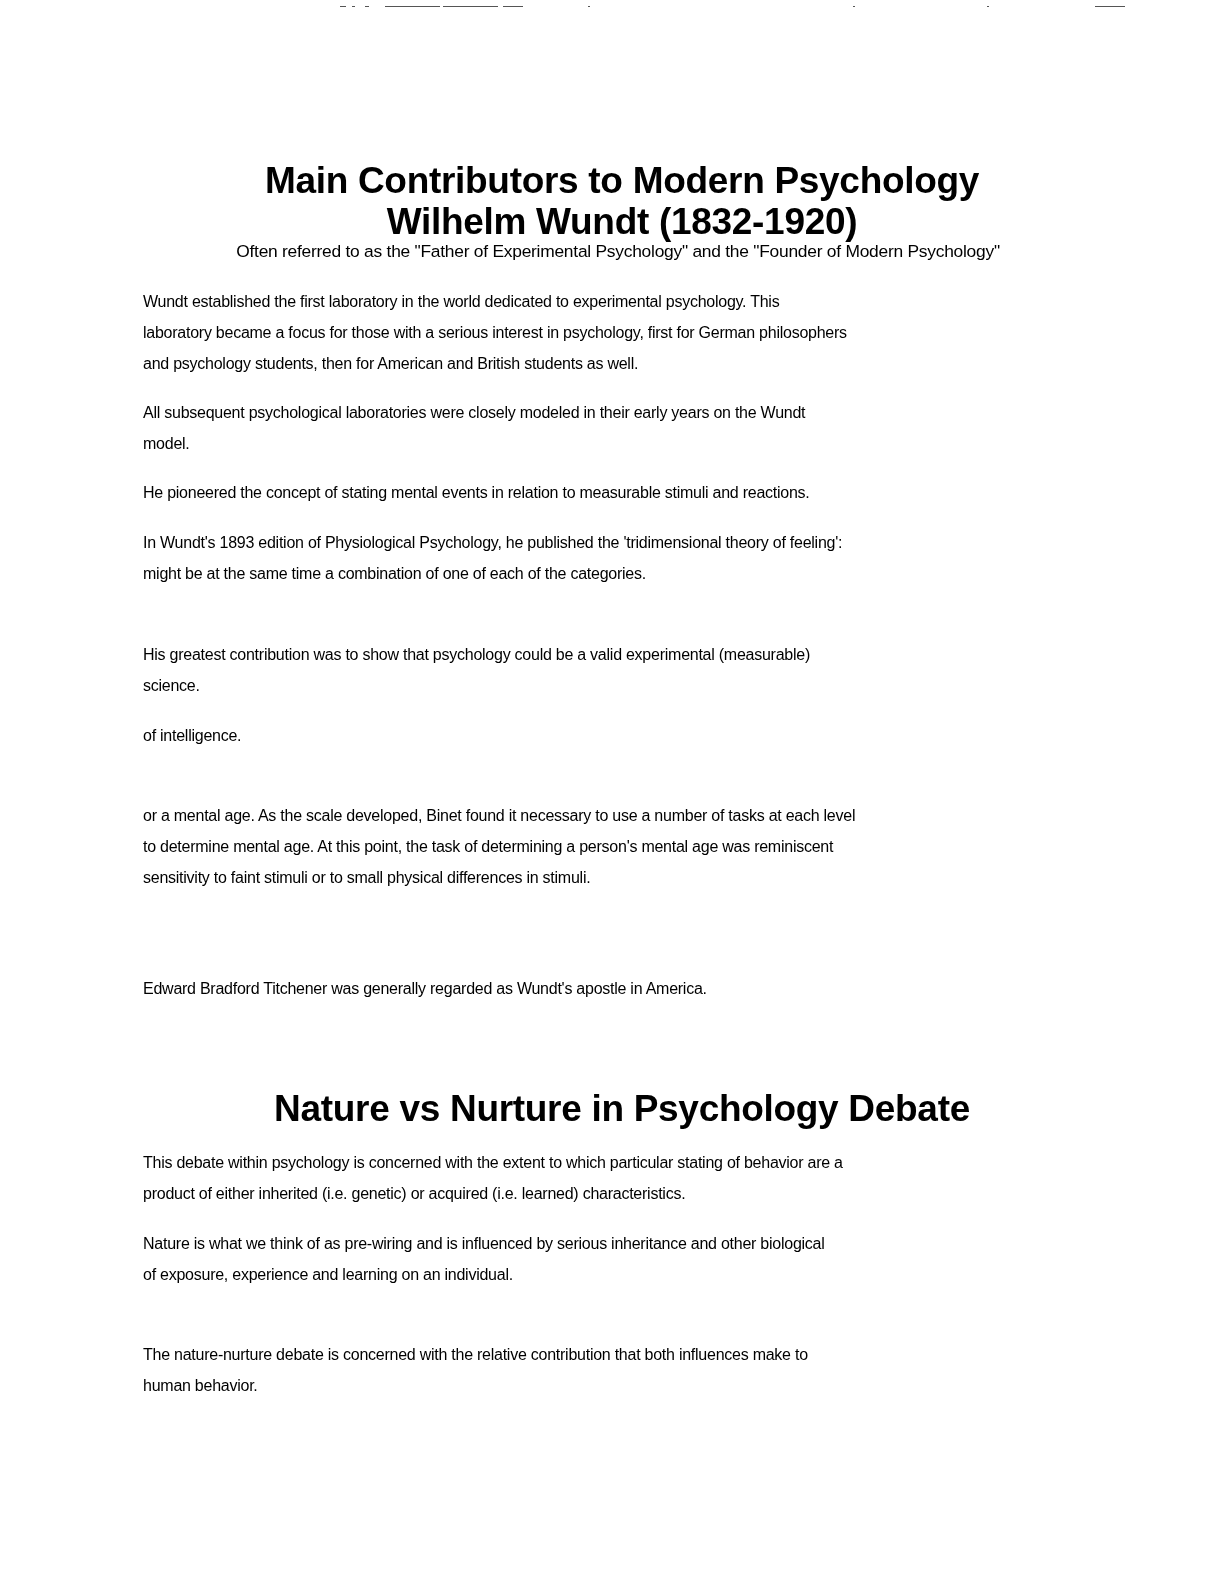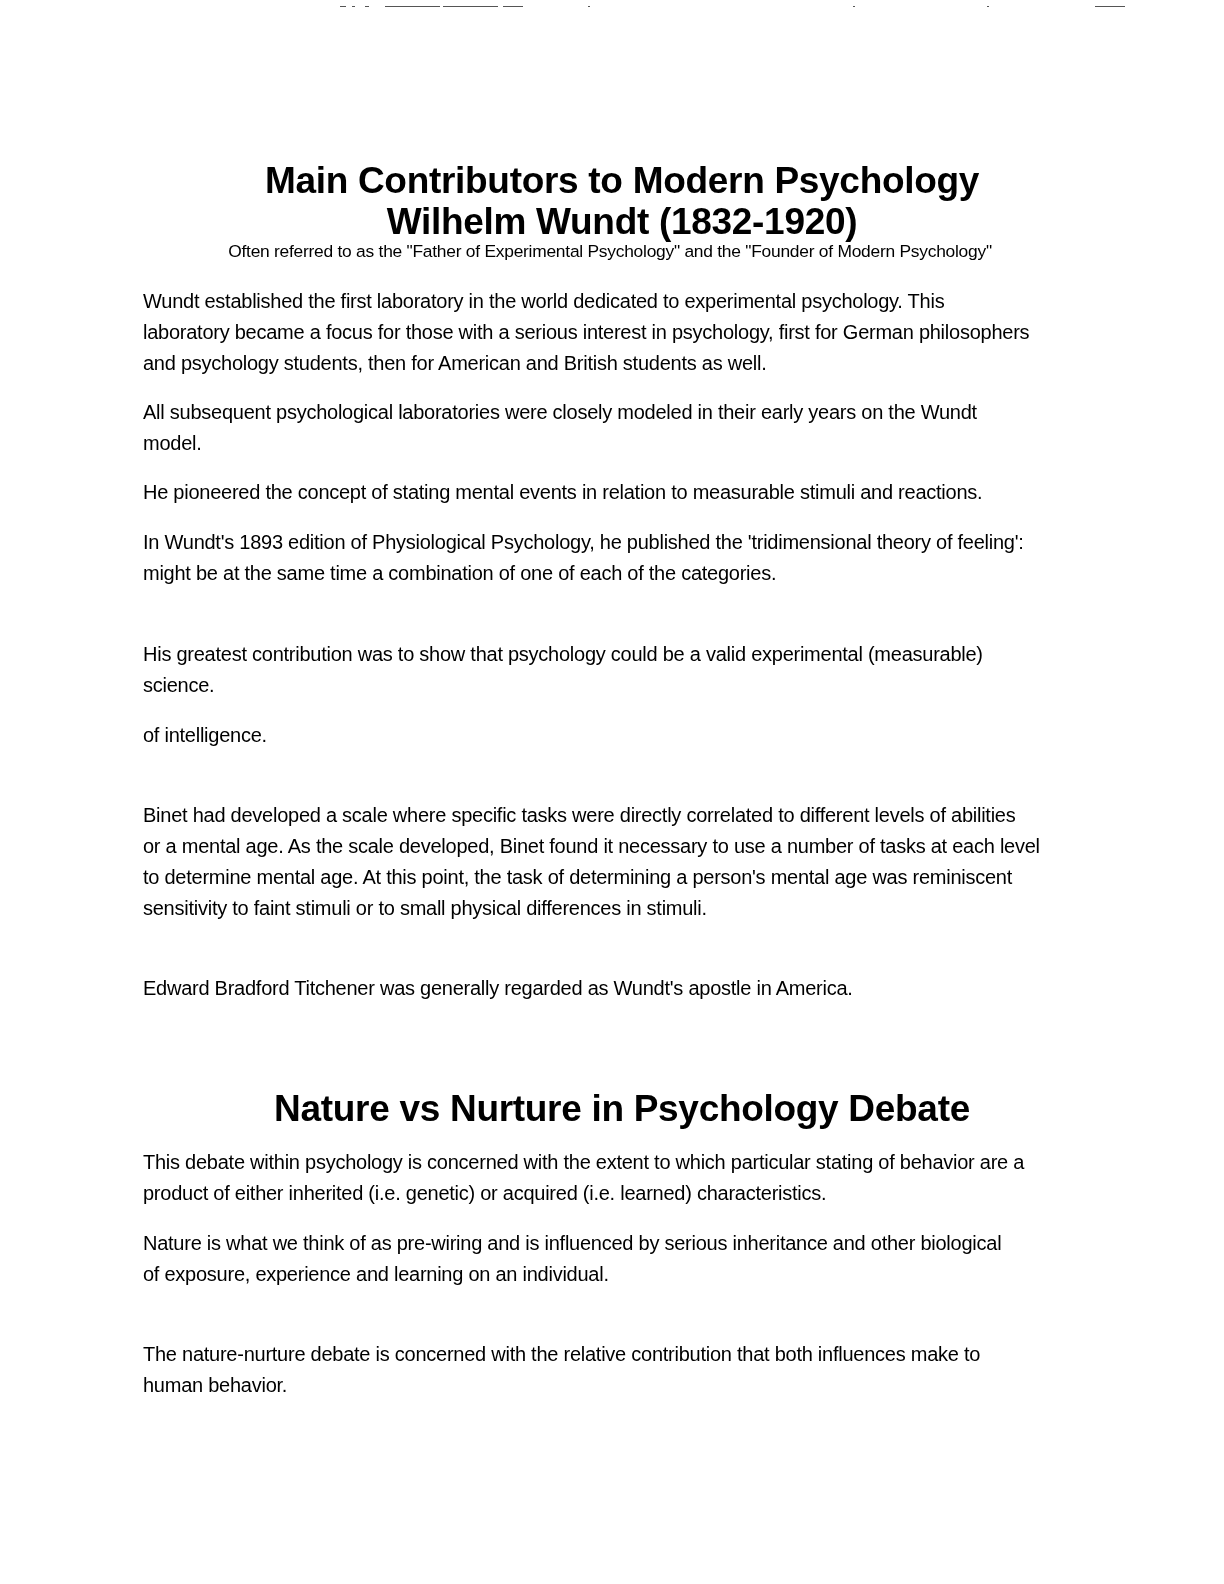--- a/index.html
+++ b/index.html
@@ -8,26 +8,26 @@
       font-family: "Liberation Sans", "DejaVu Sans", sans-serif; color: #000;
     }
     .scan-marks { position: absolute; top: 6px; left: 0; width: 1224px; height: 4px; }
     .scan-marks span { position: absolute; top: 0; height: 1px; background: #555; }
     .page { position: absolute; left: 143px; top: 0; width: 940px; }
     .title {
       position: absolute; left: 8px; width: 926px; text-align: center;
       font-weight: bold; font-size: 37px; letter-spacing: -0.3px; line-height: 36px; margin: 8px;
     }
     .subtitle-line {
-      position: absolute; left: 4px; width: 926px; text-align: center;
+      position: absolute; left: 12px; width: 926px; text-align: center;
       font-size: 17.4px; line-height: 22px; letter-spacing: -0.25px; margin: 0;
     }
     .para {
       position: absolute; left: 0; width: 935px; margin: 0;
-      font-size: 20px; line-height: 31px; letter-spacing: -0.25px;
+      font-size: 16px; line-height: 31px; letter-spacing: -0.25px;
     }
     .para .line { display: block; white-space: nowrap; }
   </style>
 </head>
 <body>
 
 <div class="scan-marks">
   <span style="left:340px;width:6px"></span>
     <span style="left:352px;width:3px"></span>
     <span style="left:365px;width:4px"></span>
@@ -69,21 +69,20 @@
   <p class="para" style="top:639px">
     <span class="line">His greatest contribution was to show that psychology could be a valid experimental (measurable)</span>
     <span class="line">science.</span>
   </p>
 
   <p class="para" style="top:720px">
     <span class="line">of intelligence.</span>
   </p>
 
   <p class="para" style="top:800px">
-    <span class="line">Binet had developed a scale where specific tasks were directly correlated to different levels of abilities</span>
     <span class="line">or a mental age. As the scale developed, Binet found it necessary to use a number of tasks at each level</span>
     <span class="line">to determine mental age. At this point, the task of determining a person's mental age was reminiscent</span>
     <span class="line">sensitivity to faint stimuli or to small physical differences in stimuli.</span>
   </p>
 
   <p class="para" style="top:973px">
     <span class="line">Edward Bradford Titchener was generally regarded as Wundt's apostle in America.</span>
   </p>
 
   <h1 class="title" style="top:1083px">Nature vs Nurture in Psychology Debate</h1>

